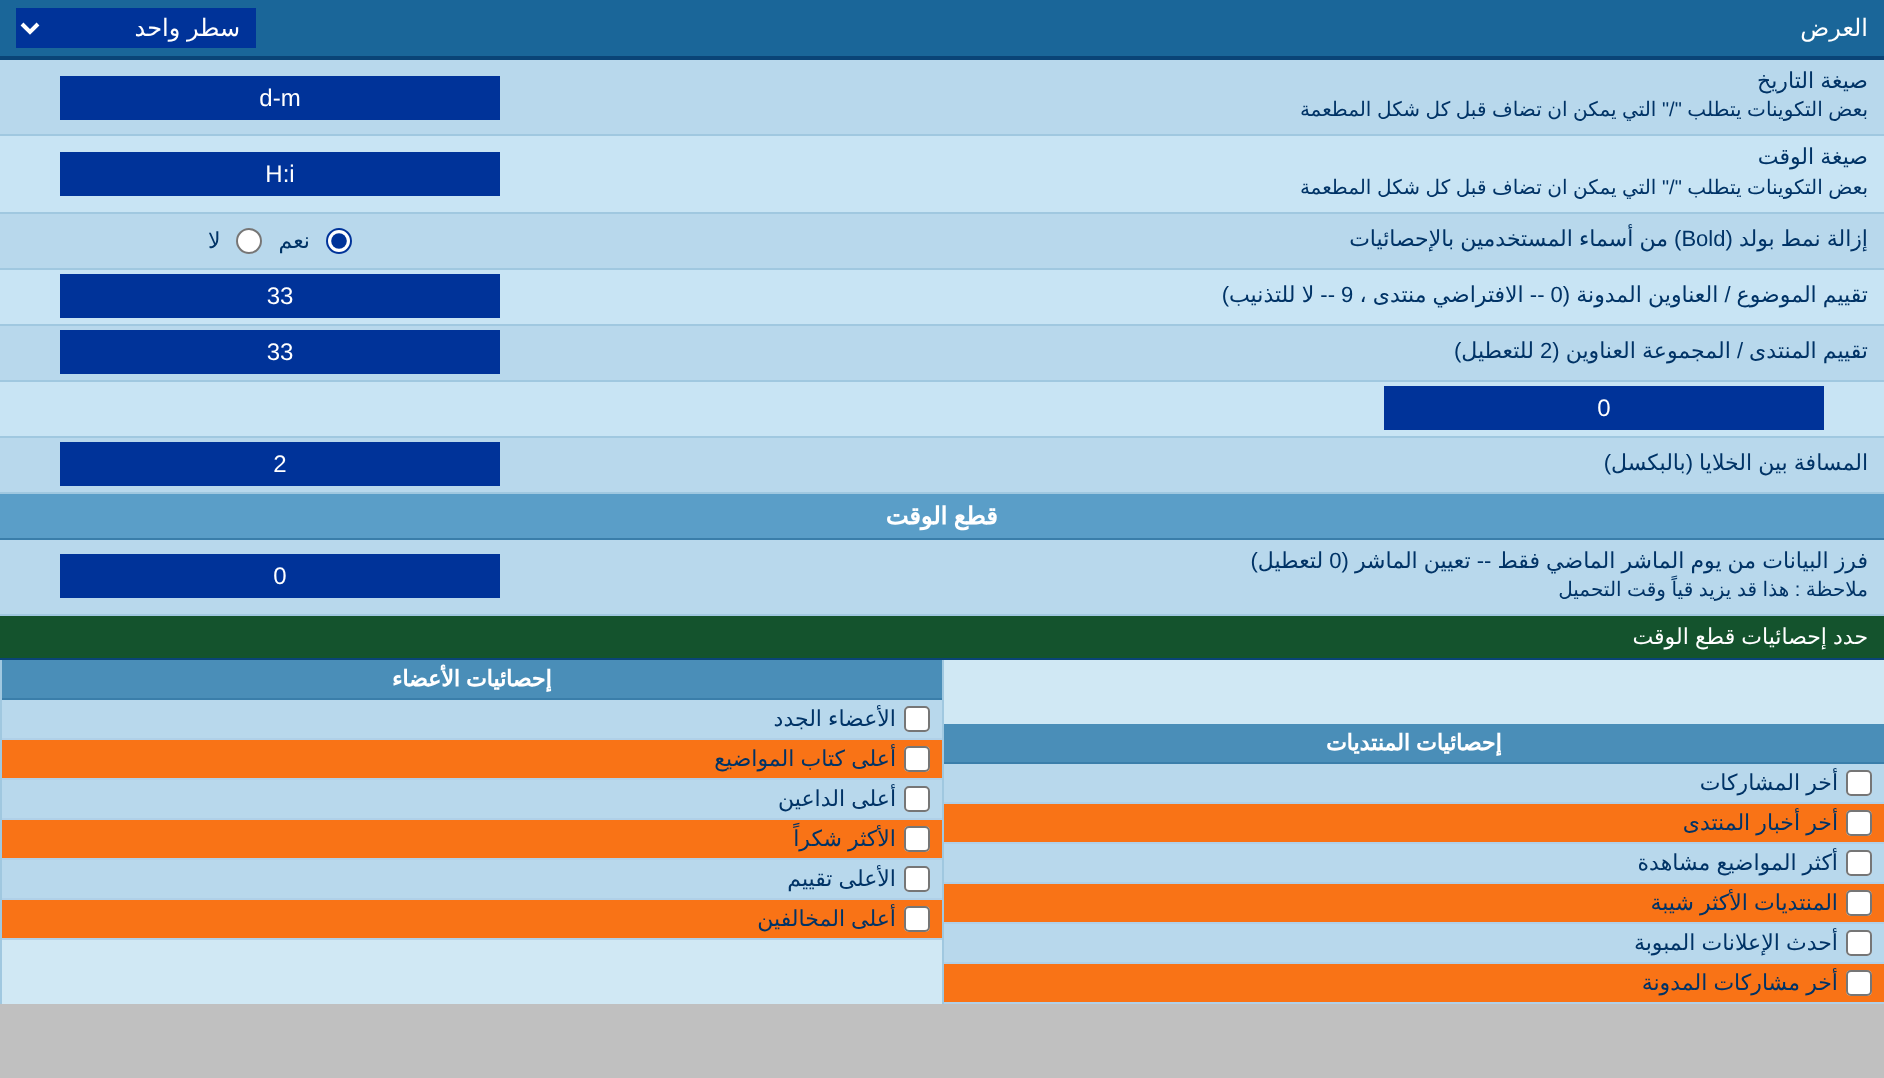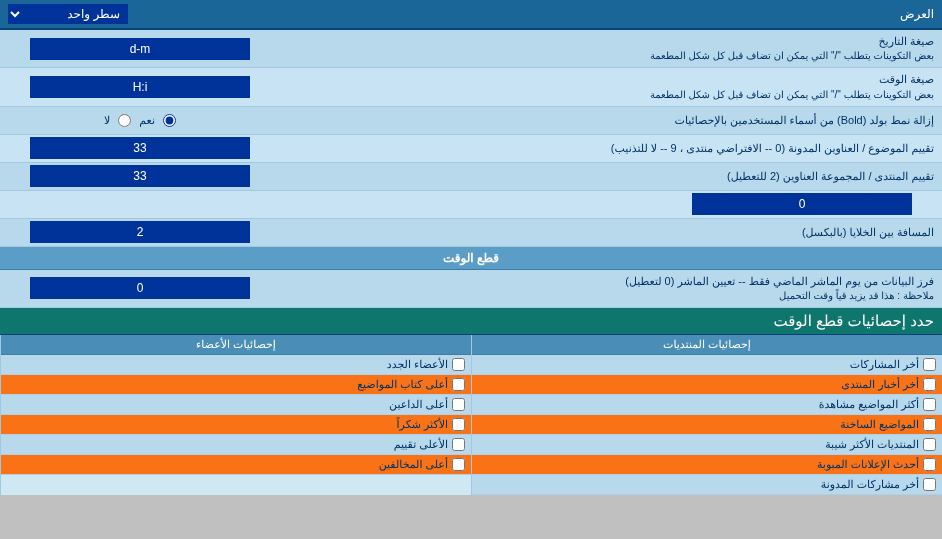--- a/index.html
+++ b/index.html
@@ -82,48 +82,48 @@
       align-items: center;
       gap: 8px;
       direction: rtl;
       font-size: 11px;
       color: #003366;
     }
     .radio-group label {
       color: #003366;
     }
     .stats-header-row {
-      background: #0f766e;
+      background: #14532d;
       color: white;
       padding: 4px 8px;
       display: flex;
       align-items: center;
       gap: 8px;
-      font-size: 15px;
+      font-size: 11px;
       border-bottom: 1px solid #0a4477;
       text-align: center;
     }
     .stats-content {
       display: flex;
       gap: 0;
     }
     .stats-col {
       flex: 1;
       border-left: 1px solid #a0c8e0;
     }
     .stats-col:first-child {
       border-left: none;
     }
     .stats-col-header {
       background: #4a8eb8;
       color: white;
       padding: 3px 6px;
       text-align: center;
       font-size: 11px;
-      font-weight: normal;
+      font-weight: bold;
       border-bottom: 1px solid #3a7eaa;
     }
     .stats-item {
       display: flex;
       align-items: center;
       padding: 3px 6px;
       font-size: 11px;
       color: #003366;
       background: #f97316;
       border-bottom: 1px solid #b0d0e8;
@@ -242,33 +242,30 @@
 
   <div class="bottom-section">
 
     <div class="stats-header-row">
       <span>حدد إحصائيات قطع الوقت</span>
     </div>
 
     <div class="stats-content">
 
 
-      <div class="stats-col" style="flex:1;">
+      <div class="stats-col" style="flex:1;margin-top:32px;">
         <div class="stats-col-header">إحصائيات المنتديات</div>
         <div class="stats-item">
           <input type="checkbox" style=""> أخر المشاركات
         </div>
         <div class="stats-item">
           <input type="checkbox" style=""> أخر أخبار المنتدى
         </div>
         <div class="stats-item">
           <input type="checkbox" style=""> أكثر المواضيع مشاهدة
-        </div>
-        <div class="stats-item">
-          <input type="checkbox" style=""> المواضيع الساخنة
         </div>
         <div class="stats-item">
           <input type="checkbox" style=""> المنتديات الأكثر شيبة
         </div>
         <div class="stats-item">
           <input type="checkbox" style=""> أحدث الإعلانات المبوبة
         </div>
         <div class="stats-item">
           <input type="checkbox" style=""> أخر مشاركات المدونة
         </div>

